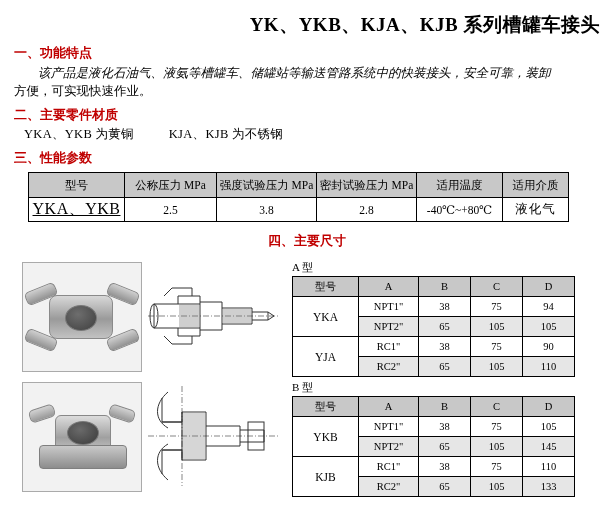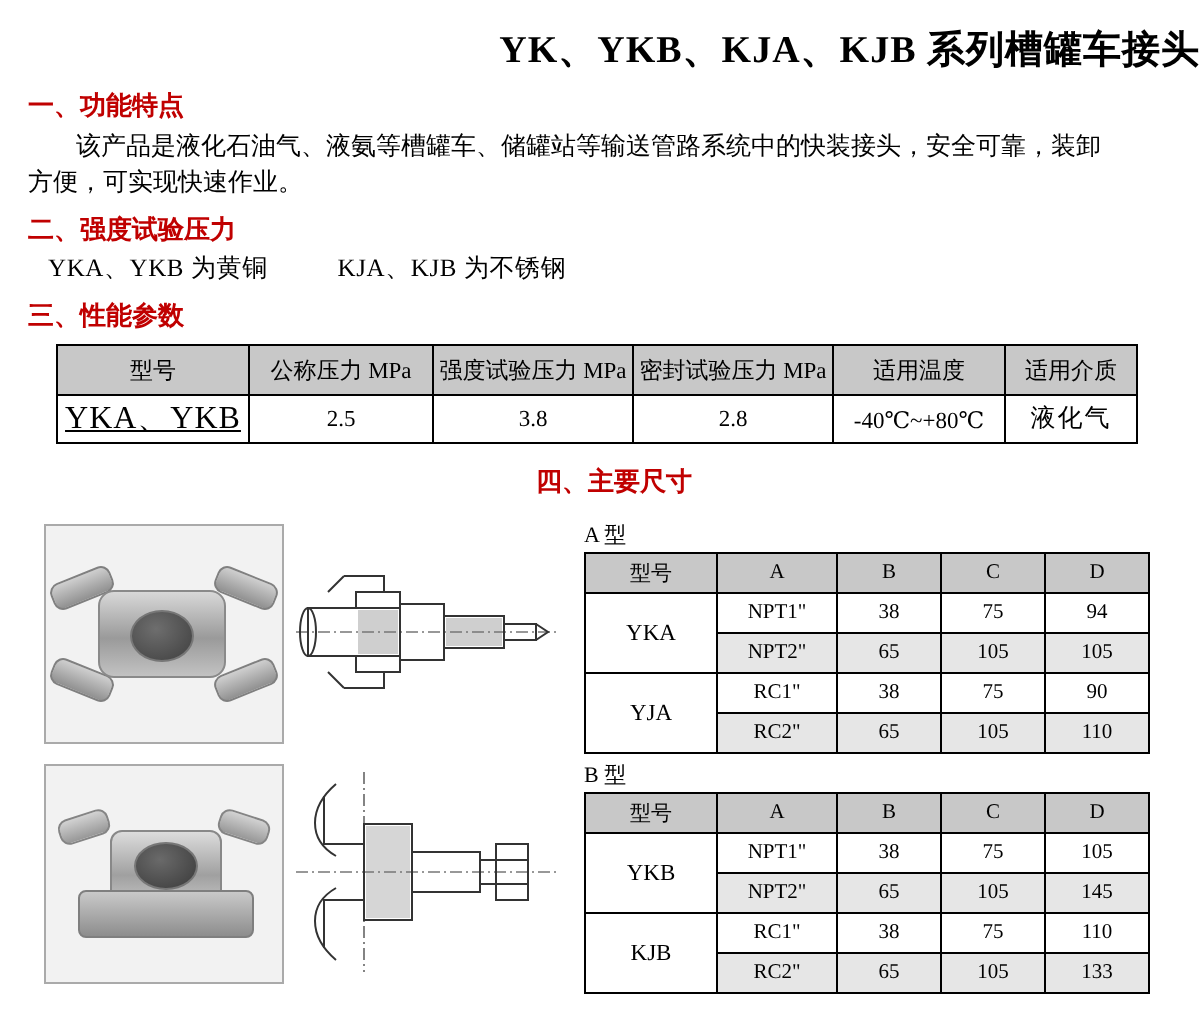--- a/index.html
+++ b/index.html
@@ -37,20 +37,21 @@
     margin: 6px 0 2px 14px;
   }
   .para {
     font-size: 12.5px;
     line-height: 1.45;
     margin: 0 18px 0 14px;
     text-indent: 0;
   }
   .para.indent {
     text-indent: 24px;
+    font-style: italic;
   }
   .para-line2 {
     font-size: 12.5px;
     line-height: 1.45;
     margin: 0 18px 0 14px;
   }
   .mat-line {
     font-size: 12.5px;
     margin: 2px 0 0 24px;
     letter-spacing: 0.3px;
@@ -210,21 +211,21 @@
 <body>
 
 <div class="page">
 
   <div class="title">YK、YKB、KJA、KJB 系列槽罐车接头</div>
 
   <div class="section-head">一、功能特点</div>
   <div class="para indent">该产品是液化石油气、液氨等槽罐车、储罐站等输送管路系统中的快装接头，安全可靠，装卸</div>
   <div class="para-line2">方便，可实现快速作业。</div>
 
-  <div class="section-head">二、强度试验压力</div>
+  <div class="section-head">二、主要零件材质</div>
   <div class="mat-line">
     <span>YKA、YKB 为黄铜</span>
     <span class="gap"></span>
     <span>KJA、KJB 为不锈钢</span>
   </div>
 
   <div class="section-head">三、性能参数</div>
 
   <table class="perf">
     <colgroup>

